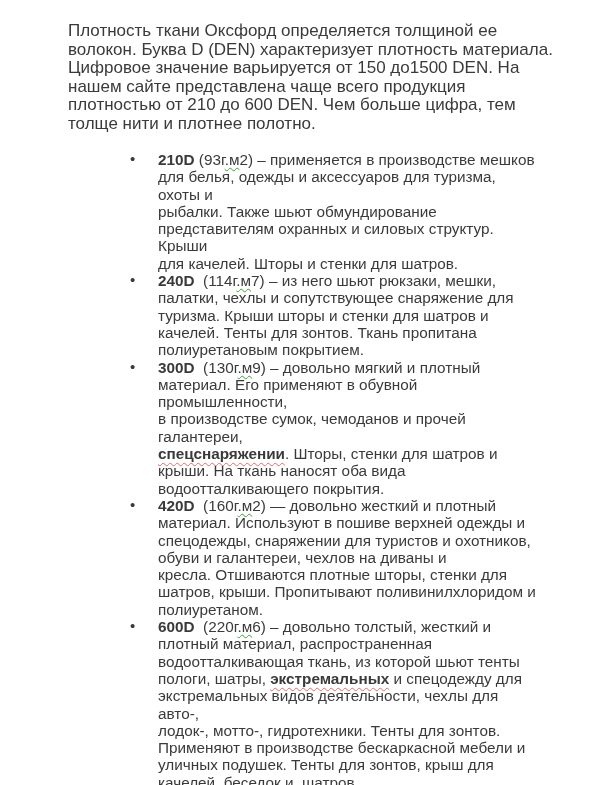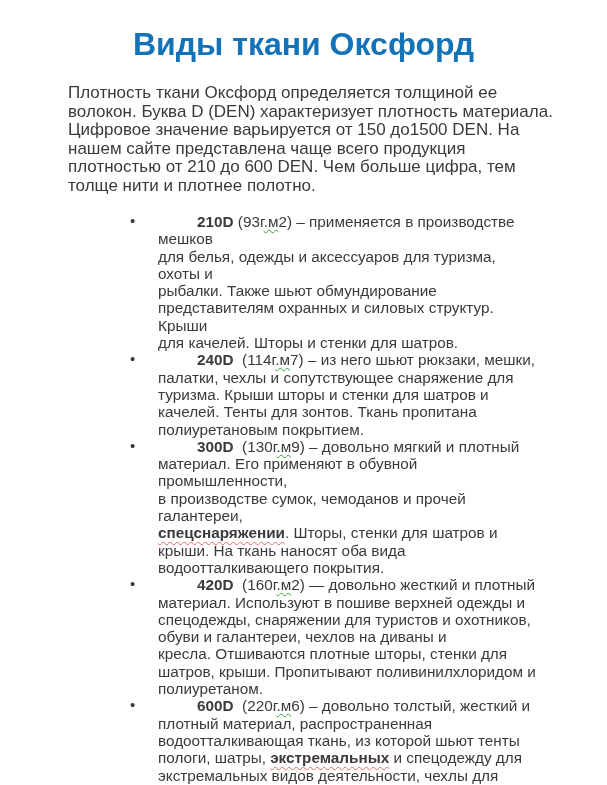--- a/index.html
+++ b/index.html
@@ -45,21 +45,21 @@
     width:410px;
     font-size:15.3px;
     line-height:17.3px;
   }
   li.fabric-item .bullet{
     position:absolute;
     left:2px;top:-1px;
     font-size:15px;
   }
   .item-text{white-space:pre-wrap;}
-  .seg-bold{font-weight:700;margin-left:39px;}
+  .seg-bold{font-weight:700;}
   .seg-spell{
     text-decoration-line:underline;
     text-decoration-style:wavy;
     text-decoration-color:var(--spell-red);
     text-decoration-thickness:1px;
     text-underline-offset:3px;
     text-decoration-skip-ink:none;
     font-weight:bold;
   }
   .seg-grammar{
@@ -68,21 +68,20 @@
     text-decoration-color:var(--grammar-green);
     text-decoration-thickness:1px;
     text-underline-offset:2px;
     text-decoration-skip-ink:none;
   }
 </style>
 </head>
 <body>
 
 <div class="page">
-  <h1 class="page-title">Виды ткани Оксфорд</h1>
 
   <p class="intro">Плотность ткани Оксфорд определяется толщиной ее
 волокон. Буква D (DEN) характеризует плотность материала.
 Цифровое значение варьируется от 150 до1500 DEN. На
 нашем сайте представлена чаще всего продукция
 плотностью от 210 до 600 DEN. Чем больше цифра, тем
 толще нити и плотнее полотно.</p>
 
   <ul class="fabric-list">
       <li class="fabric-item"><span class="bullet">•</span><span class="item-text"><span class="seg-bold">210D</span><span class="seg-normal"> (93г</span><span class="seg-grammar">.м</span><span class="seg-normal">2) – применяется в производстве мешков

